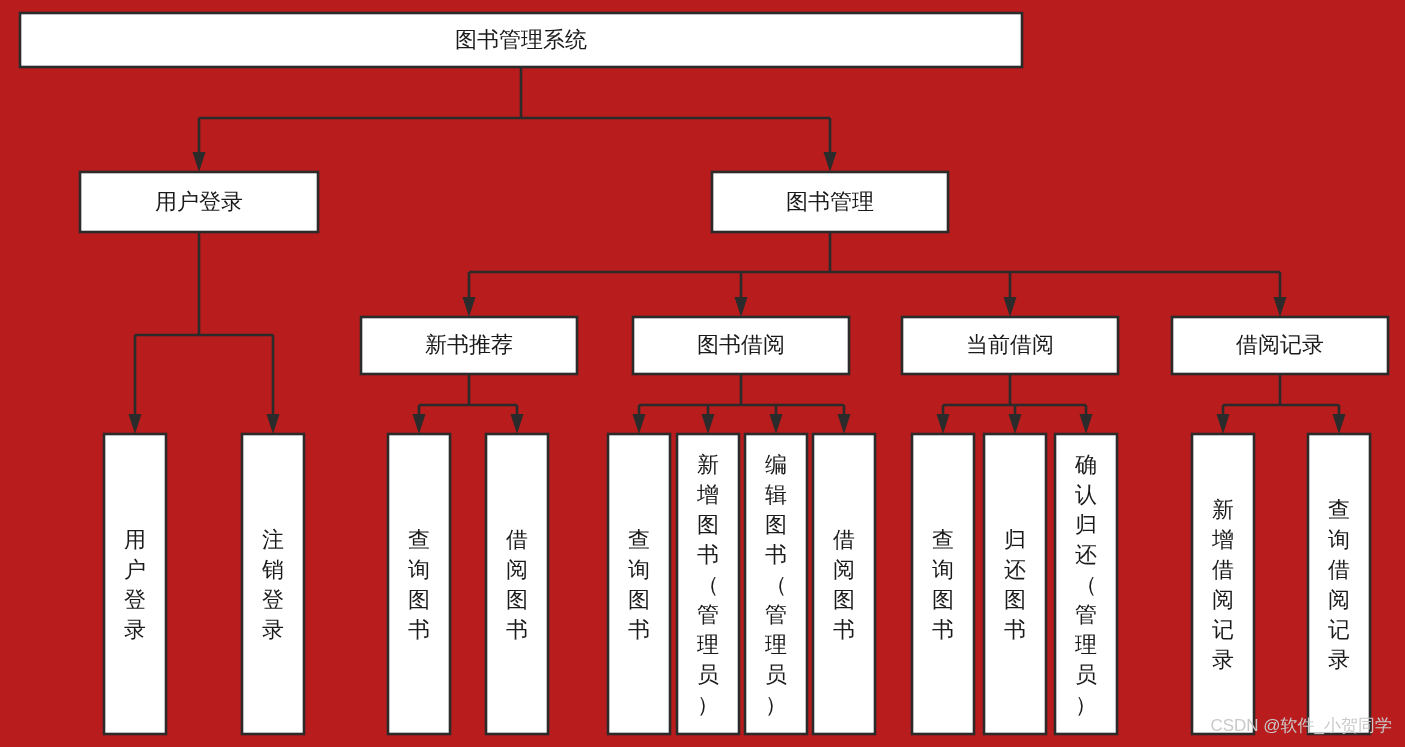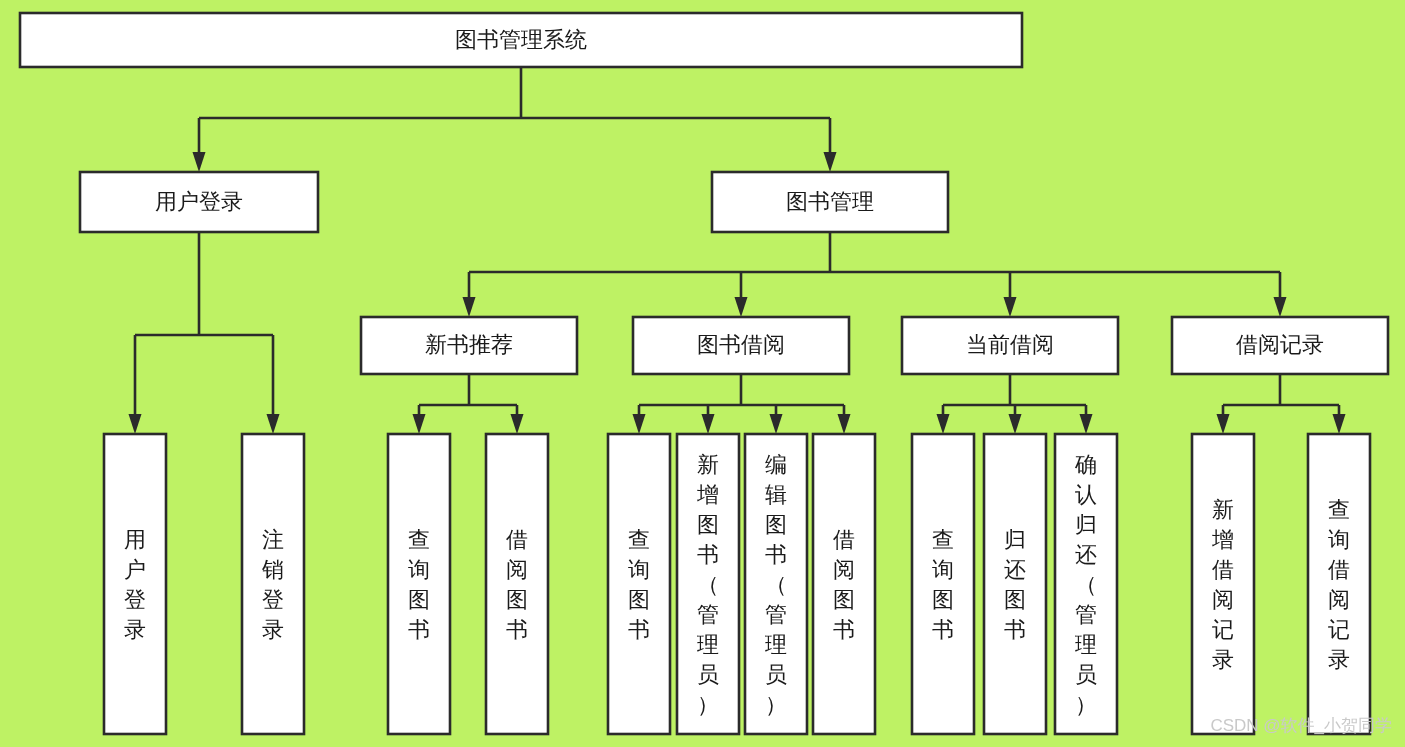--- a/index.html
+++ b/index.html
@@ -8,21 +8,21 @@
     padding: 0;
     background: #ffffff;
   }
   body {
     font-family: "Liberation Sans", "DejaVu Sans", sans-serif;
   }
   #diagram-root {
     position: relative;
     width: 1405px;
     height: 747px;
-    background: #bef264;
+    background: #b91c1c;
     overflow: hidden;
   }
   svg#flow-svg {
     position: absolute;
     top: 0;
     left: 0;
     width: 1405px;
     height: 747px;
     display: block;
   }

